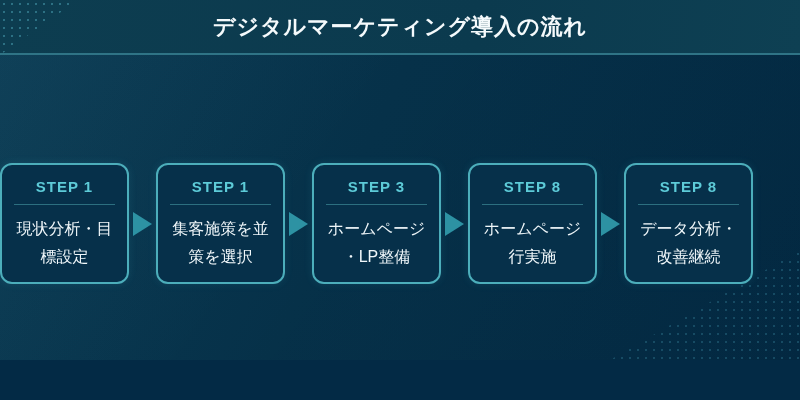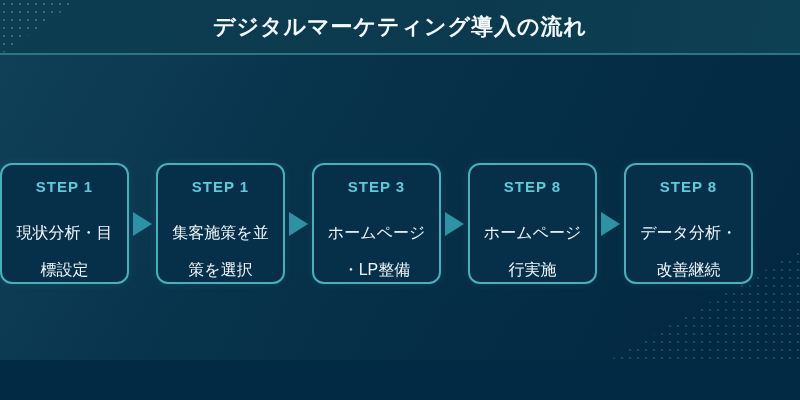--- a/index.html
+++ b/index.html
@@ -87,21 +87,21 @@
   }
   .step-divider {
     width: 101px;
     height: 1px;
     background: #2c6f80;
     margin: 9px 0 10px 0;
   }
   .step-title {
     color: #f0f7fa;
     font-size: 16px;
-    line-height: 37px;
+    line-height: 28px;
     text-align: center;
     white-space: pre-line;
   }
   .arrow-cell {
     width: 27px;
     display: flex;
     align-items: center;
     justify-content: center;
   }
   .arrow-right {

